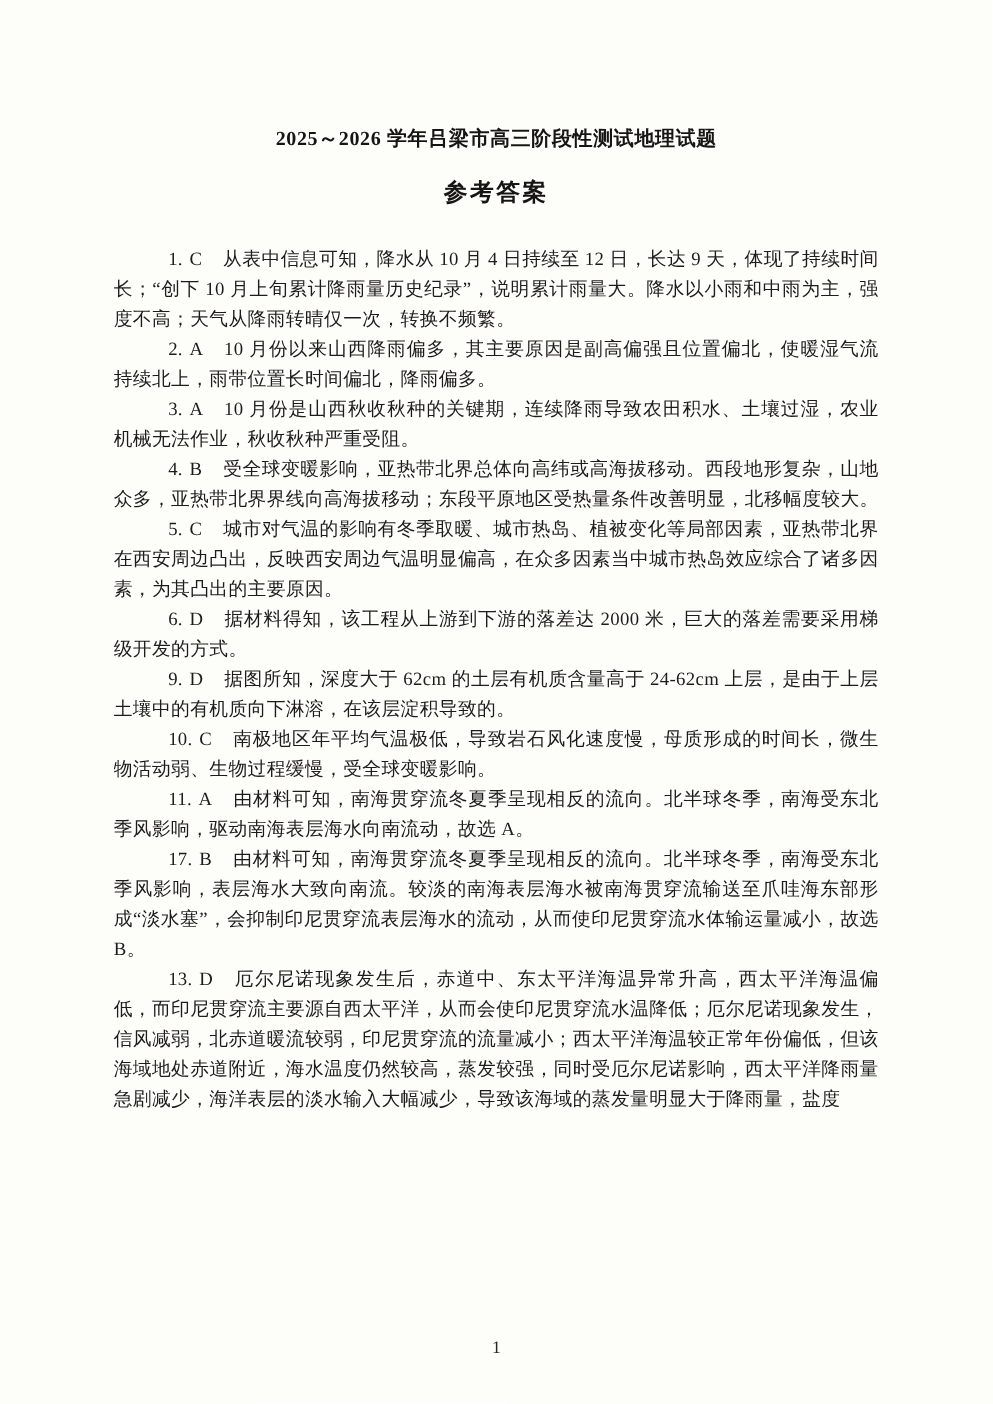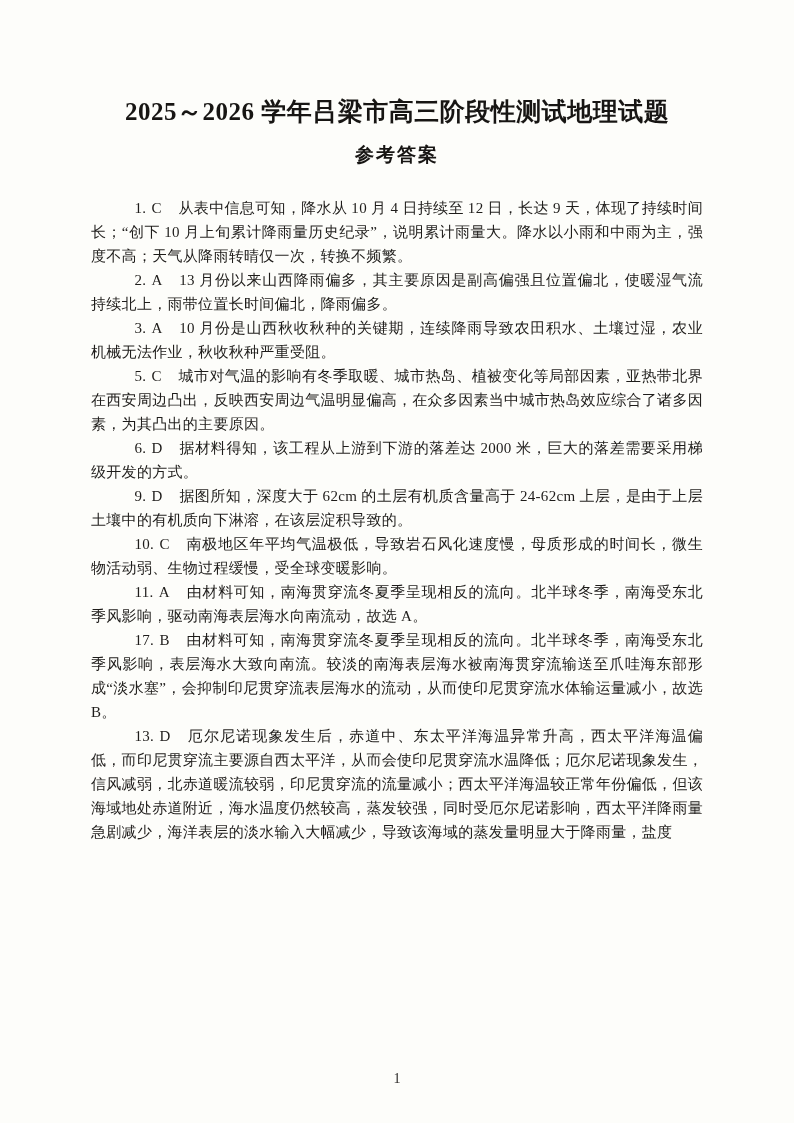--- a/index.html
+++ b/index.html
@@ -14,21 +14,21 @@
     margin: 0 auto;
     background: #fdfdfa;
     overflow: hidden;
     font-family: "Liberation Serif", "DejaVu Serif", serif;
     color: #1e1c1a;
   }
   .doc-title {
     margin: 0;
     padding-top: 98px;
     text-align: center;
-    font-size: 25px;
+    font-size: 16px;
     line-height: 28px;
     font-weight: bold;
     letter-spacing: 0.5px;
     color: #171513;
   }
   .doc-subtitle {
     margin: 0;
     padding-top: 16px;
     text-align: center;
     font-size: 19px;
@@ -69,24 +69,25 @@
 <body>
 
 <div class="page">
 
   <h1 class="doc-title">2025～2026 学年吕梁市高三阶段性测试地理试题</h1>
   <h2 class="doc-subtitle">参考答案</h2>
 
   <div class="answers">
     <p class="ans"><span class="num">1.</span><span class="choice">C</span><span class="txt">从表中信息可知，降水从 10 月 4 日持续至 12 日，长达 9 天，体现了持续时间长；“创下 10 月上旬累计降雨量历史纪录”，说明累计雨量大。降水以小雨和中雨为主，强度不高；天气从降雨转晴仅一次，转换不频繁。</span></p>
 
-    <p class="ans"><span class="num">2.</span><span class="choice">A</span><span class="txt">13 月份以来山西降雨偏多，其主要原因是副高偏强且位置偏北，使暖湿气流持续北上，雨带位置长时间偏北，降雨偏多。</span></p>
+    <p class="ans"><span class="num">2.</span><span class="choice">A</span><span class="txt">10 月份以来山西降雨偏多，其主要原因是副高偏强且位置偏北，使暖湿气流持续北上，雨带位置长时间偏北，降雨偏多。</span></p>
 
     <p class="ans"><span class="num">3.</span><span class="choice">A</span><span class="txt">10 月份是山西秋收秋种的关键期，连续降雨导致农田积水、土壤过湿，农业机械无法作业，秋收秋种严重受阻。</span></p>
 
+    <p class="ans"><span class="num">4.</span><span class="choice">B</span><span class="txt">受全球变暖影响，亚热带北界总体向高纬或高海拔移动。西段地形复杂，山地众多，亚热带北界界线向高海拔移动；东段平原地区受热量条件改善明显，北移幅度较大。</span></p>
 
     <p class="ans"><span class="num">5.</span><span class="choice">C</span><span class="txt">城市对气温的影响有冬季取暖、城市热岛、植被变化等局部因素，亚热带北界在西安周边凸出，反映西安周边气温明显偏高，在众多因素当中城市热岛效应综合了诸多因素，为其凸出的主要原因。</span></p>
 
     <p class="ans"><span class="num">6.</span><span class="choice">D</span><span class="txt">据材料得知，该工程从上游到下游的落差达 2000 米，巨大的落差需要采用梯级开发的方式。</span></p>
 
 
 
     <p class="ans"><span class="num">9.</span><span class="choice">D</span><span class="txt">据图所知，深度大于 62cm 的土层有机质含量高于 24-62cm 上层，是由于上层土壤中的有机质向下淋溶，在该层淀积导致的。</span></p>
 
     <p class="ans"><span class="num">10.</span><span class="choice">C</span><span class="txt">南极地区年平均气温极低，导致岩石风化速度慢，母质形成的时间长，微生物活动弱、生物过程缓慢，受全球变暖影响。</span></p>

